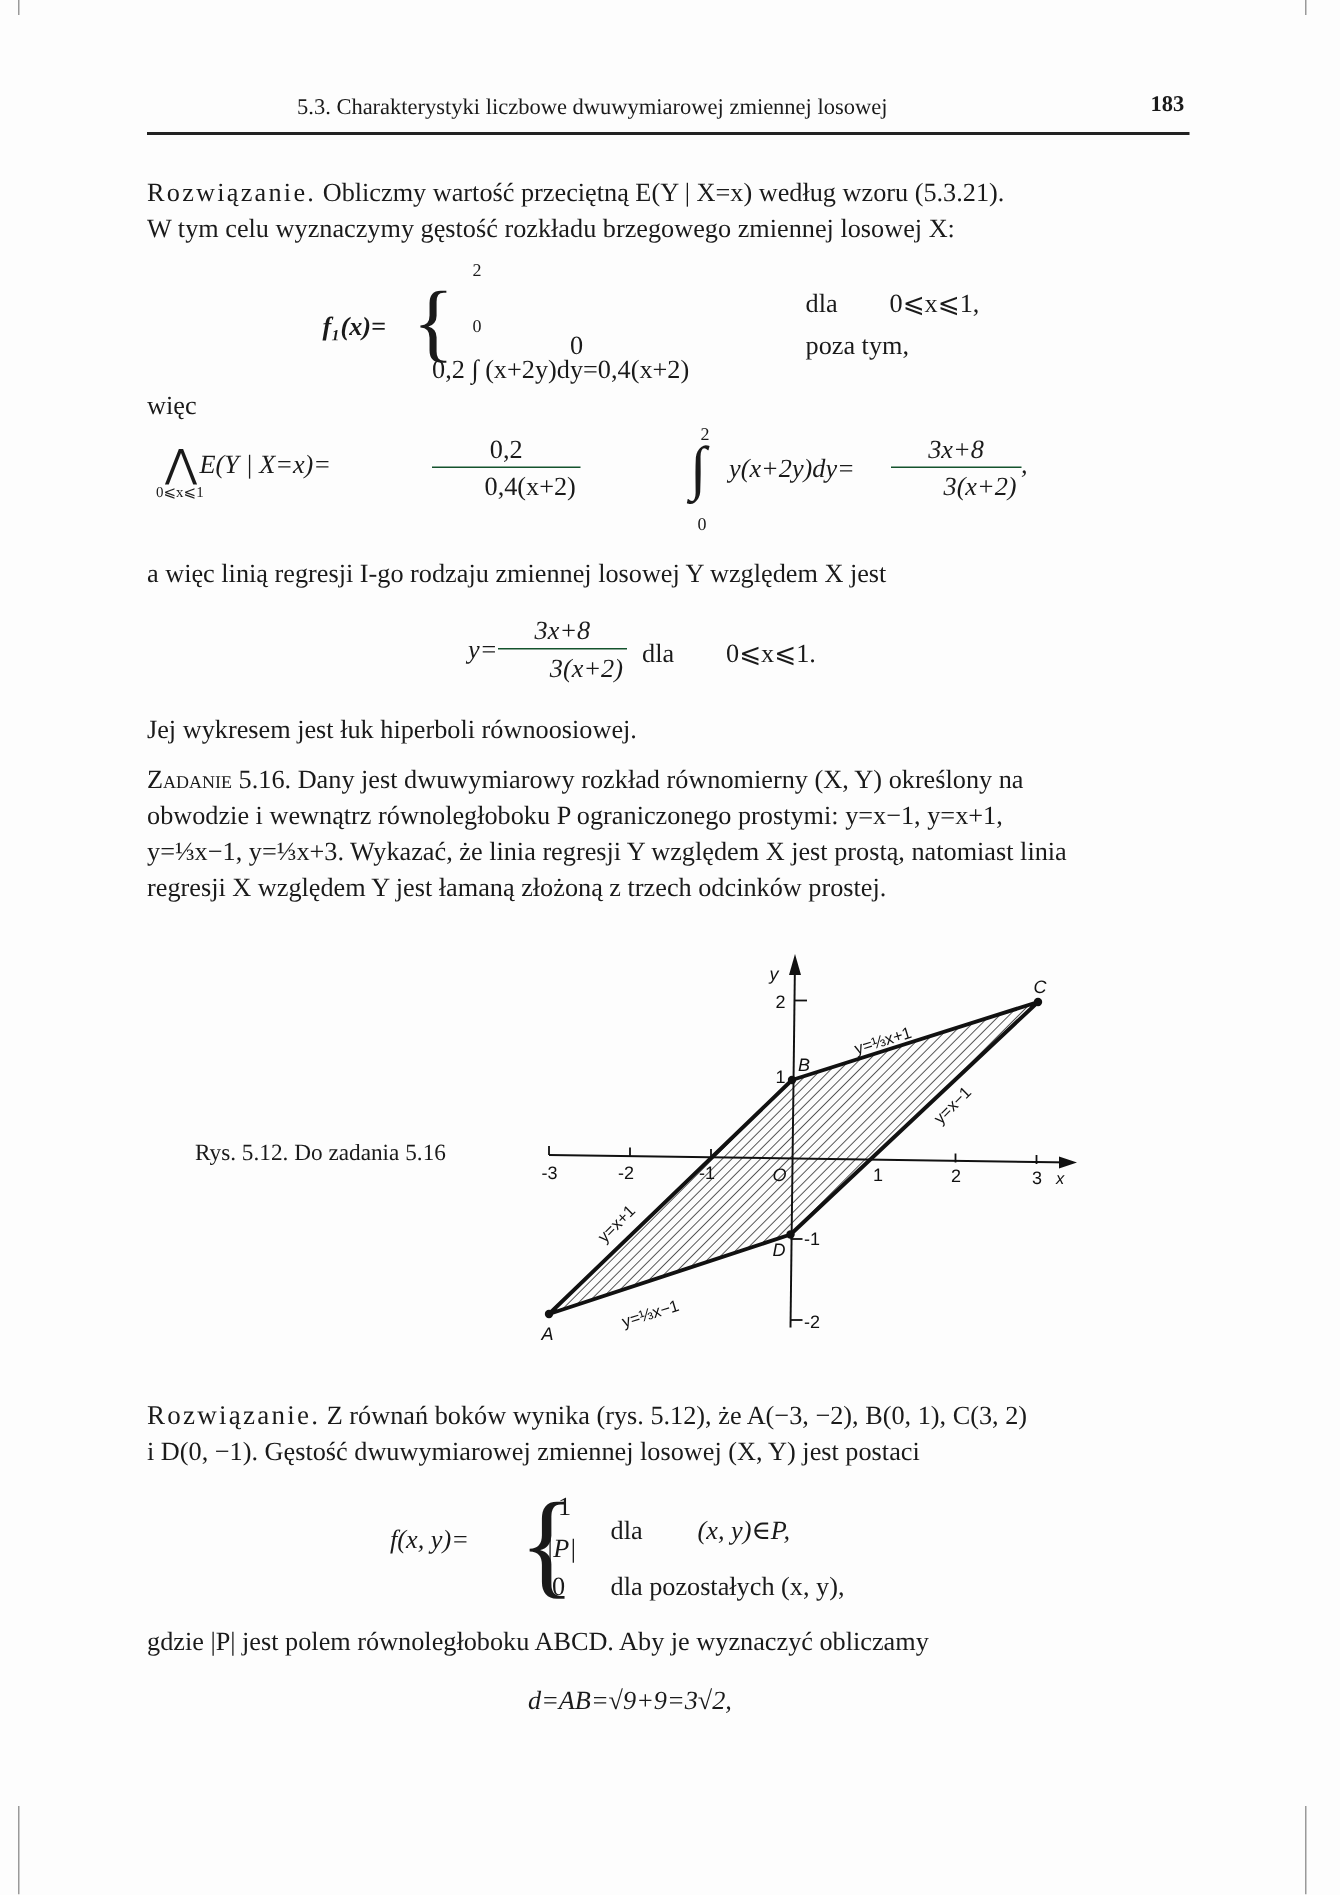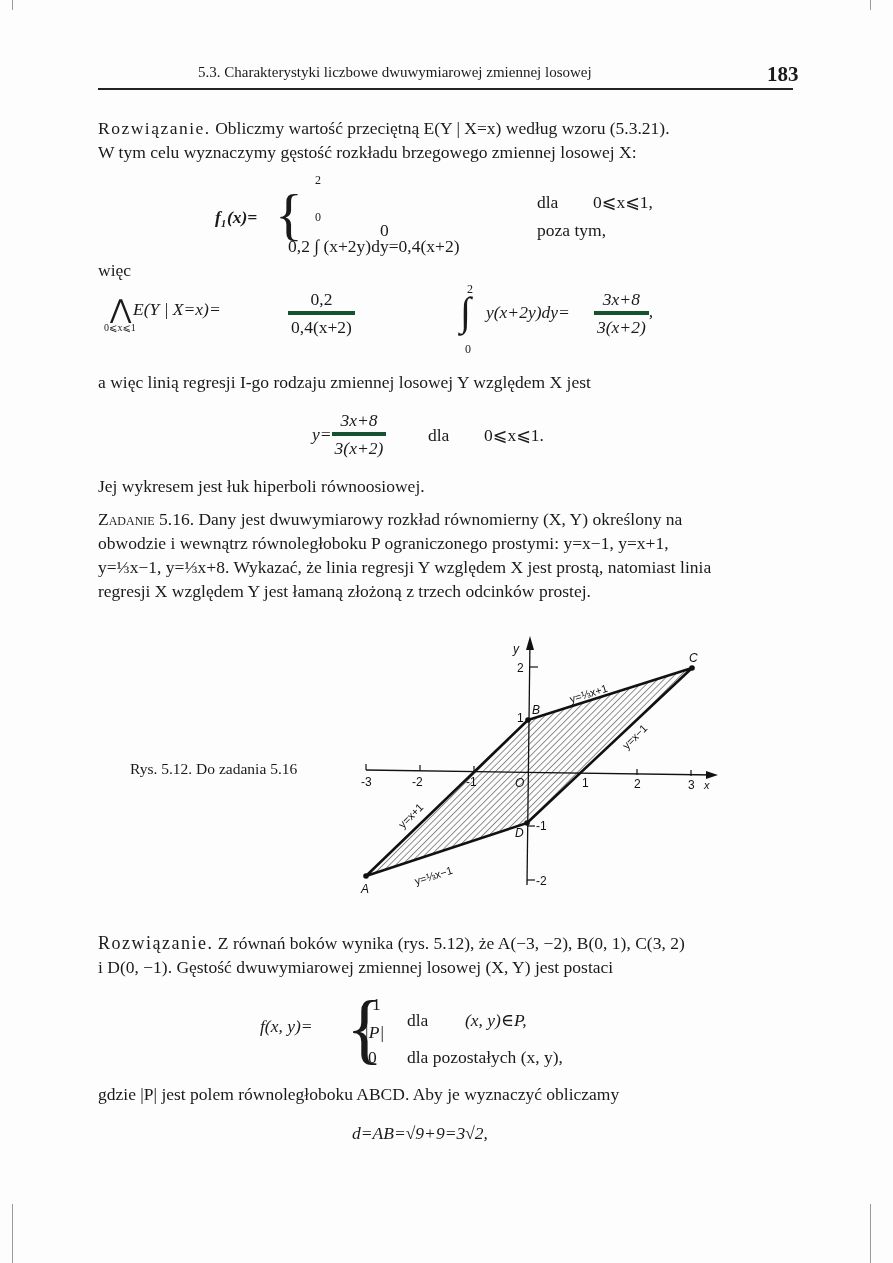--- a/index.html
+++ b/index.html
@@ -7,36 +7,36 @@
          font-family:"Liberation Serif", "DejaVu Serif", serif; color:#1a1a1a; }
   .crop { position:absolute; width:1px; background:#9a9a9a; }
   .abs { position:absolute; white-space:nowrap; }
   .hdr { font-size:15px; }
   .hdr-rule { position:absolute; left:98px; top:88px; width:695px; height:2px; background:#222; }
   .p { font-size:17.5px; line-height:24px; }
   .i { font-style:italic; }
   .sc { font-variant:small-caps; }
   .sp { letter-spacing:1.5px; }
   .frac { display:inline-block; vertical-align:middle; text-align:center; }
-  .frac .n { display:block; border-bottom:4px solid #14532d; padding:0 3px; }
-  .frac .d { display:block; padding:0 3px; }
+  .frac .n { display:block; border-bottom:1px solid #14532d; padding:0 3px; }
+  .frac .d { display:block; padding:0 3px;margin-left:32px; }
   .brace { font-size:58px; line-height:58px; font-weight:300; position:absolute; }
   .small { font-size:12px; }
   svg text { font-family:"Liberation Sans", "DejaVu Sans", sans-serif; }
 </style>
 </head>
 <body>
 
 <div class="crop" style="left:12px;top:0;height:10px;"></div>
 <div class="crop" style="left:870px;top:0;height:10px;"></div>
 <div class="crop" style="left:12px;top:1204px;height:59px;"></div>
 <div class="crop" style="left:870px;top:1204px;height:59px;"></div>
 
 <div class="abs hdr" style="left:198px;top:64px;">5.3. Charakterystyki liczbowe dwuwymiarowej zmiennej losowej</div>
-<div class="abs hdr" style="left:767px;top:62px;font-size:21px;font-weight:bold;">183</div>
+<div class="abs hdr" style="left:767px;top:62px;font-size:15px;font-weight:bold;">183</div>
 <div class="hdr-rule"></div>
 
 <div class="abs p" style="left:98px;top:116px;">
   <span class="sp">Rozwiązanie.</span>
   <span>Obliczmy wartość przeciętną E(Y | X=x) według wzoru (5.3.21).</span>
 </div>
 <div class="abs p" style="left:98px;top:140px;">W tym celu wyznaczymy gęstość rozkładu brzegowego zmiennej losowej X:</div>
 
 <div>
   <div class="abs p i" style="left:215px;top:205px;font-weight:bold;">f₁(x)=</div>
@@ -77,21 +77,21 @@
 <div class="abs p" style="left:484px;top:423px;">0⩽x⩽1.</div>
 
 <div class="abs p" style="left:98px;top:474px;">Jej wykresem jest łuk hiperboli równoosiowej.</div>
 
 <div class="abs p" style="left:98px;top:507px;">
   <span class="sc">Zadanie</span>
   <span>5.16.</span>
   <span>Dany jest dwuwymiarowy rozkład równomierny (X, Y) określony na</span>
 </div>
 <div class="abs p" style="left:98px;top:531px;">obwodzie i wewnątrz równoległoboku P ograniczonego prostymi: y=x−1, y=x+1,</div>
-<div class="abs p" style="left:98px;top:555px;">y=⅓x−1, y=⅓x+8. Wykazać, że linia regresji Y względem X jest prostą, natomiast linia</div>
+<div class="abs p" style="left:98px;top:555px;">y=⅓x−1, y=⅓x+3. Wykazać, że linia regresji Y względem X jest prostą, natomiast linia</div>
 <div class="abs p" style="left:98px;top:579px;">regresji X względem Y jest łamaną złożoną z trzech odcinków prostej.</div>
 
 <div class="abs" style="left:130px;top:760px;font-size:15.5px;text-align:right;">Rys. 5.12. Do zadania 5.16</div>
 
 <svg width="893" height="1263" style="position:absolute;left:0;top:0;pointer-events:none;" viewBox="0 0 893 1263">
   <defs>
     <pattern id="hatch" patternUnits="userSpaceOnUse" width="4.5" height="4.5" patternTransform="rotate(45)">
       <line x1="0" y1="0" x2="0" y2="4.5" stroke="#222" stroke-width="1"></line>
     </pattern>
   </defs>

